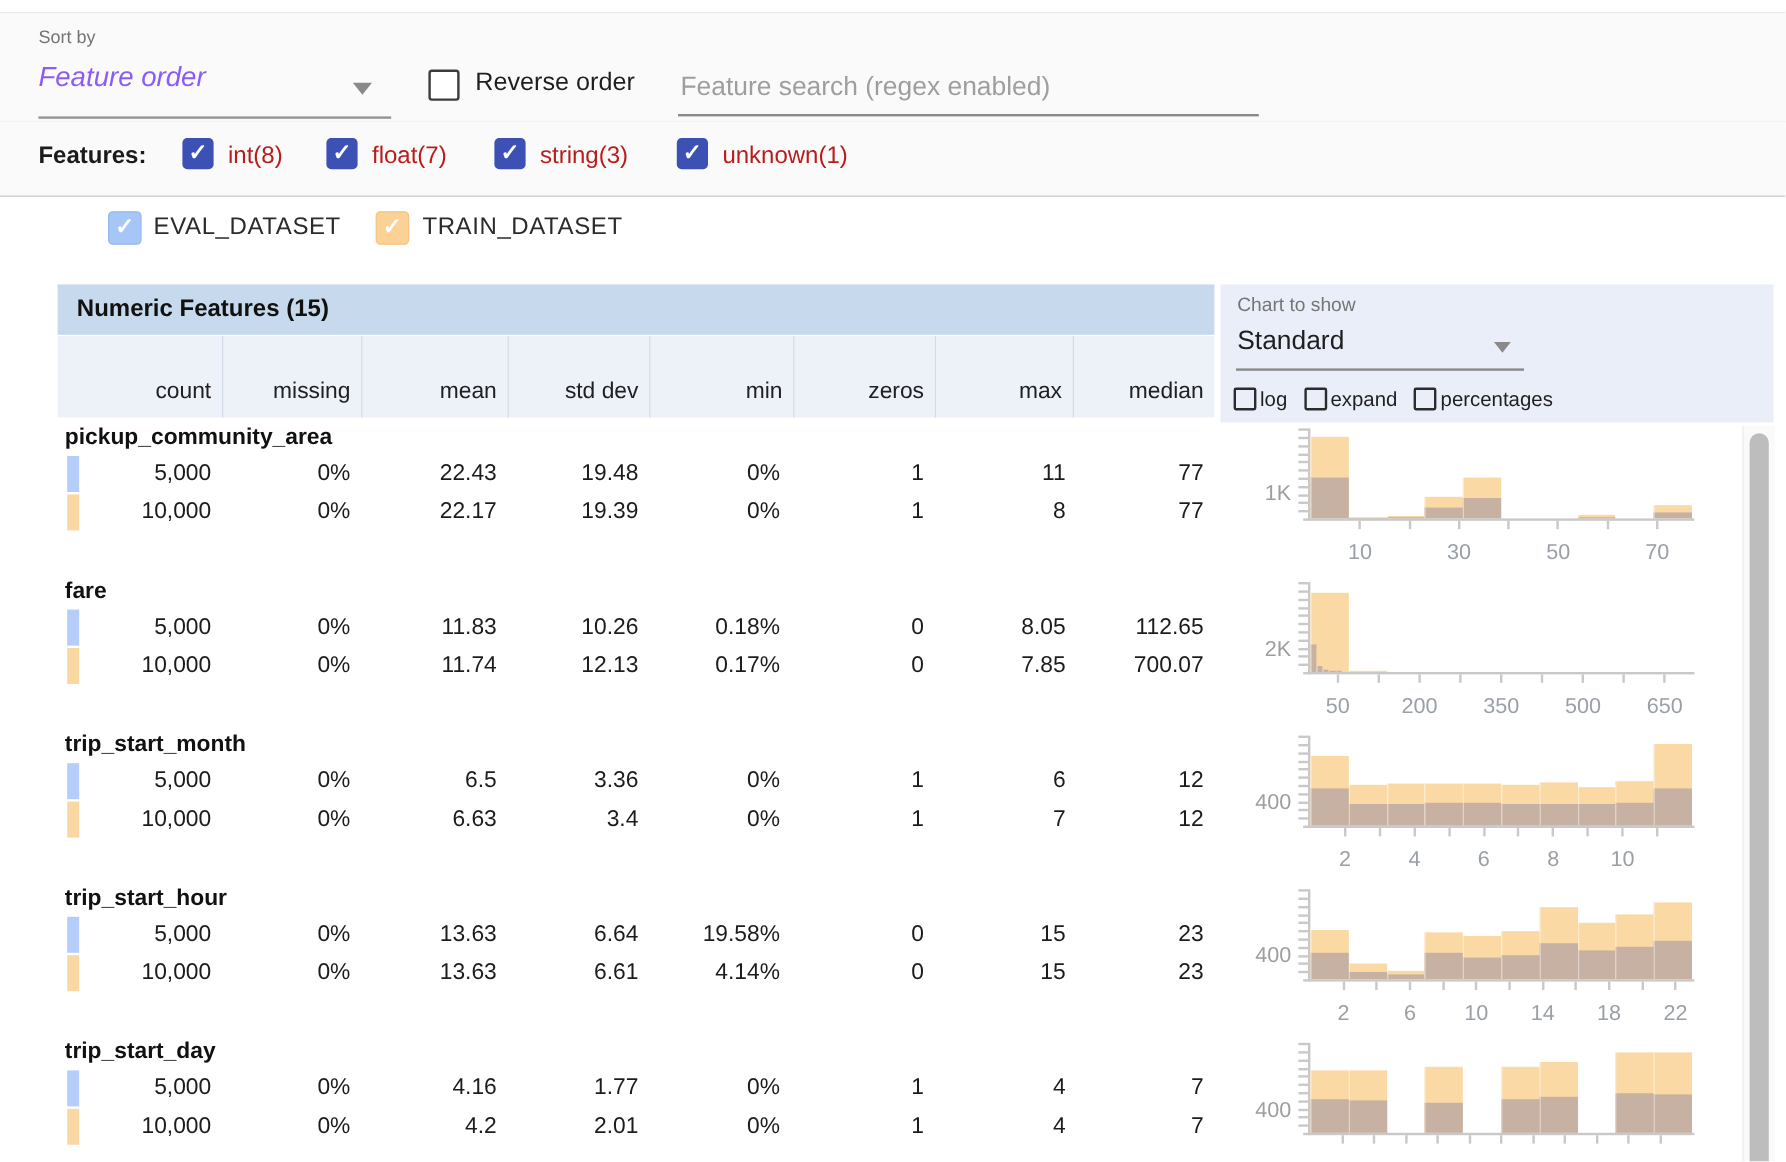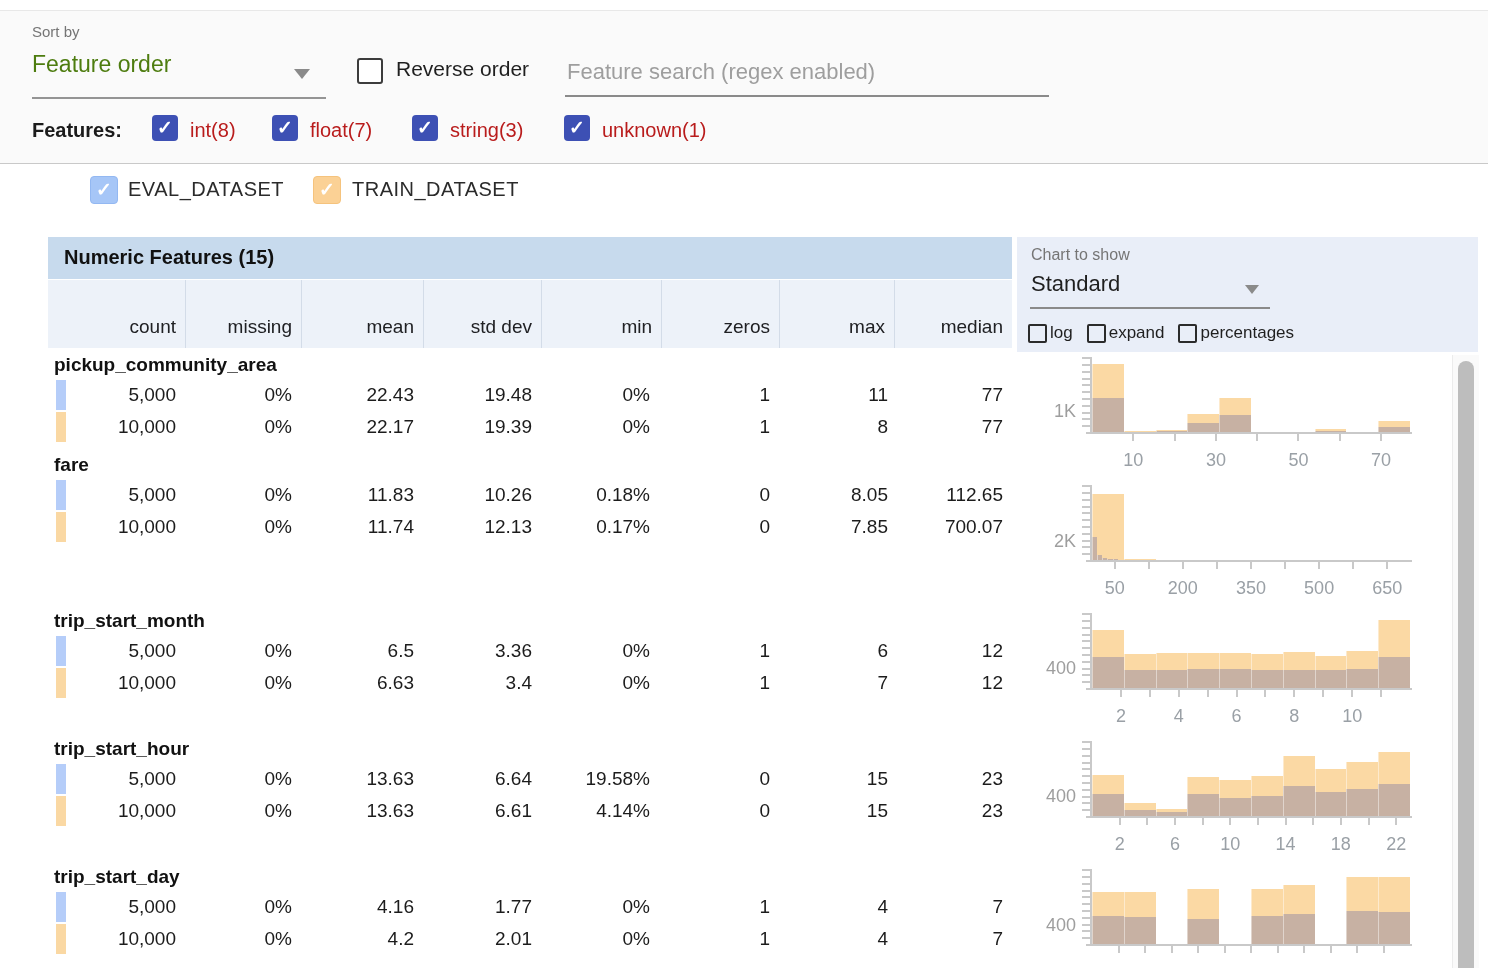--- a/index.html
+++ b/index.html
@@ -4,21 +4,21 @@
 <style>
   html,body{margin:0;padding:0;background:#fff;}
   #app{position:relative;width:1488px;height:968px;background:#fff;overflow:hidden;
        font-family:"Liberation Sans",sans-serif;color:#212121;}
   
   .row1{position:absolute;top:10px;left:0;width:1488px;height:90px;background:#fafafa;
         border-top:1px solid #e8e8e8;border-bottom:1px solid #c9c9c9;}
   .row2{position:absolute;top:101px;left:0;width:1488px;height:62px;background:#fafafa;
         border-bottom:1px solid #c9c9c9;}
   .sort-label{position:absolute;left:32px;top:12px;font-size:15px;color:#757575;}
-  .sort-value{position:absolute;left:32px;top:40px;font-size:23px;color:#4d7c0f;}
+  .sort-value{position:absolute;left:32px;top:40px;font-size:23px;color:#8b5cf6;font-style:italic;}
   .dd-arrow{position:absolute;width:0;height:0;border-left:8px solid transparent;
         border-right:8px solid transparent;border-top:10px solid #8a8a8a;}
   .sort-underline{position:absolute;left:32px;top:86px;width:294px;height:2px;background:#949494;}
   .cb-unchecked{position:absolute;width:22px;height:22px;border:2px solid #3c3c3c;border-radius:3px;background:#fff;}
   .reverse-label{position:absolute;left:396px;top:46px;font-size:21px;color:#1f1f1f;}
   .search-input{position:absolute;left:565px;top:38px;width:480px;height:44px;border:none;outline:none;
         background:transparent;border-bottom:2px solid #8a8a8a;font-size:22px;color:#1f1f1f;
         font-family:"Liberation Sans",sans-serif;}
   .search-input::placeholder{color:#9e9e9e;}
   .features-label{position:absolute;left:32px;top:18px;font-size:20px;color:#1b1b1b;font-weight:bold;}
@@ -30,21 +30,21 @@
   .filter-label{position:absolute;top:18px;font-size:20px;color:#b91c1c;}
   .legend-label{position:absolute;top:178px;font-size:20px;color:#2b2b2b;letter-spacing:0.5px;}
   
   .title-bar{position:absolute;left:48px;top:237px;width:964px;height:42px;background:#c7daed;}
   .title-text{position:absolute;left:16px;top:9px;font-size:20px;font-weight:bold;color:#111;}
   .chart-panel{position:absolute;left:1017px;top:237px;width:461px;height:115px;background:#e9eef8;}
   .cp-label{position:absolute;left:14px;top:9px;font-size:16px;color:#757575;}
   .cp-value{position:absolute;left:14px;top:34px;font-size:22px;color:#1f1f1f;}
   .cp-underline{position:absolute;left:13px;top:70px;width:240px;height:2px;background:#8a8a8a;}
   .cp-options{position:absolute;left:11px;top:86px;display:flex;gap:14px;align-items:center;}
-  .cp-opt{display:flex;align-items:flex-end;gap:3px;}
+  .cp-opt{display:flex;align-items:flex-start;gap:3px;}
   .cp-box{width:15px;height:15px;border:2px solid #2b2b2b;border-radius:2px;background:transparent;}
   .cp-opt-label{font-size:17px;color:#1f1f1f;}
   .col-header{position:absolute;left:48px;top:280px;width:964px;height:68px;background:#edf2f9;display:flex;}
   .col-cell{box-sizing:border-box;display:flex;align-items:flex-end;justify-content:flex-end;
         padding:0 9px 10px 0;font-size:19px;color:#202124;border-left:1px solid #d3dce8;}
   .col-cell:first-child{border-left:none;}
   
   .feature-block{position:absolute;left:48px;width:964px;height:128px;}
   .feature-name{position:absolute;left:6px;top:2px;font-size:19px;font-weight:bold;color:#111;}
   .data-row{position:absolute;left:0;width:964px;height:32px;display:flex;}
@@ -150,21 +150,21 @@
           <div class="cell" style="width: 137px;">10,000</div>
           <div class="cell" style="width: 116px;">0%</div>
           <div class="cell" style="width: 122px;">22.17</div>
           <div class="cell" style="width: 118px;">19.39</div>
           <div class="cell" style="width: 118px;">0%</div>
           <div class="cell" style="width: 120px;">1</div>
           <div class="cell" style="width: 118px;">8</div>
           <div class="cell" style="width: 115px;">77</div>
         </div>
       </div>
-      <div class="feature-block" style="top: 452px;">
+      <div class="feature-block" style="top: 480px;">
         <div class="feature-name">fare</div>
         <div class="data-row" style="top: 27px;">
           <div class="swatch" style="background: rgb(181, 205, 249);"></div>
           <div class="cell" style="width: 137px;">5,000</div>
           <div class="cell" style="width: 116px;">0%</div>
           <div class="cell" style="width: 122px;">11.83</div>
           <div class="cell" style="width: 118px;">10.26</div>
           <div class="cell" style="width: 118px;">0.18%</div>
           <div class="cell" style="width: 120px;">0</div>
           <div class="cell" style="width: 118px;">8.05</div>

